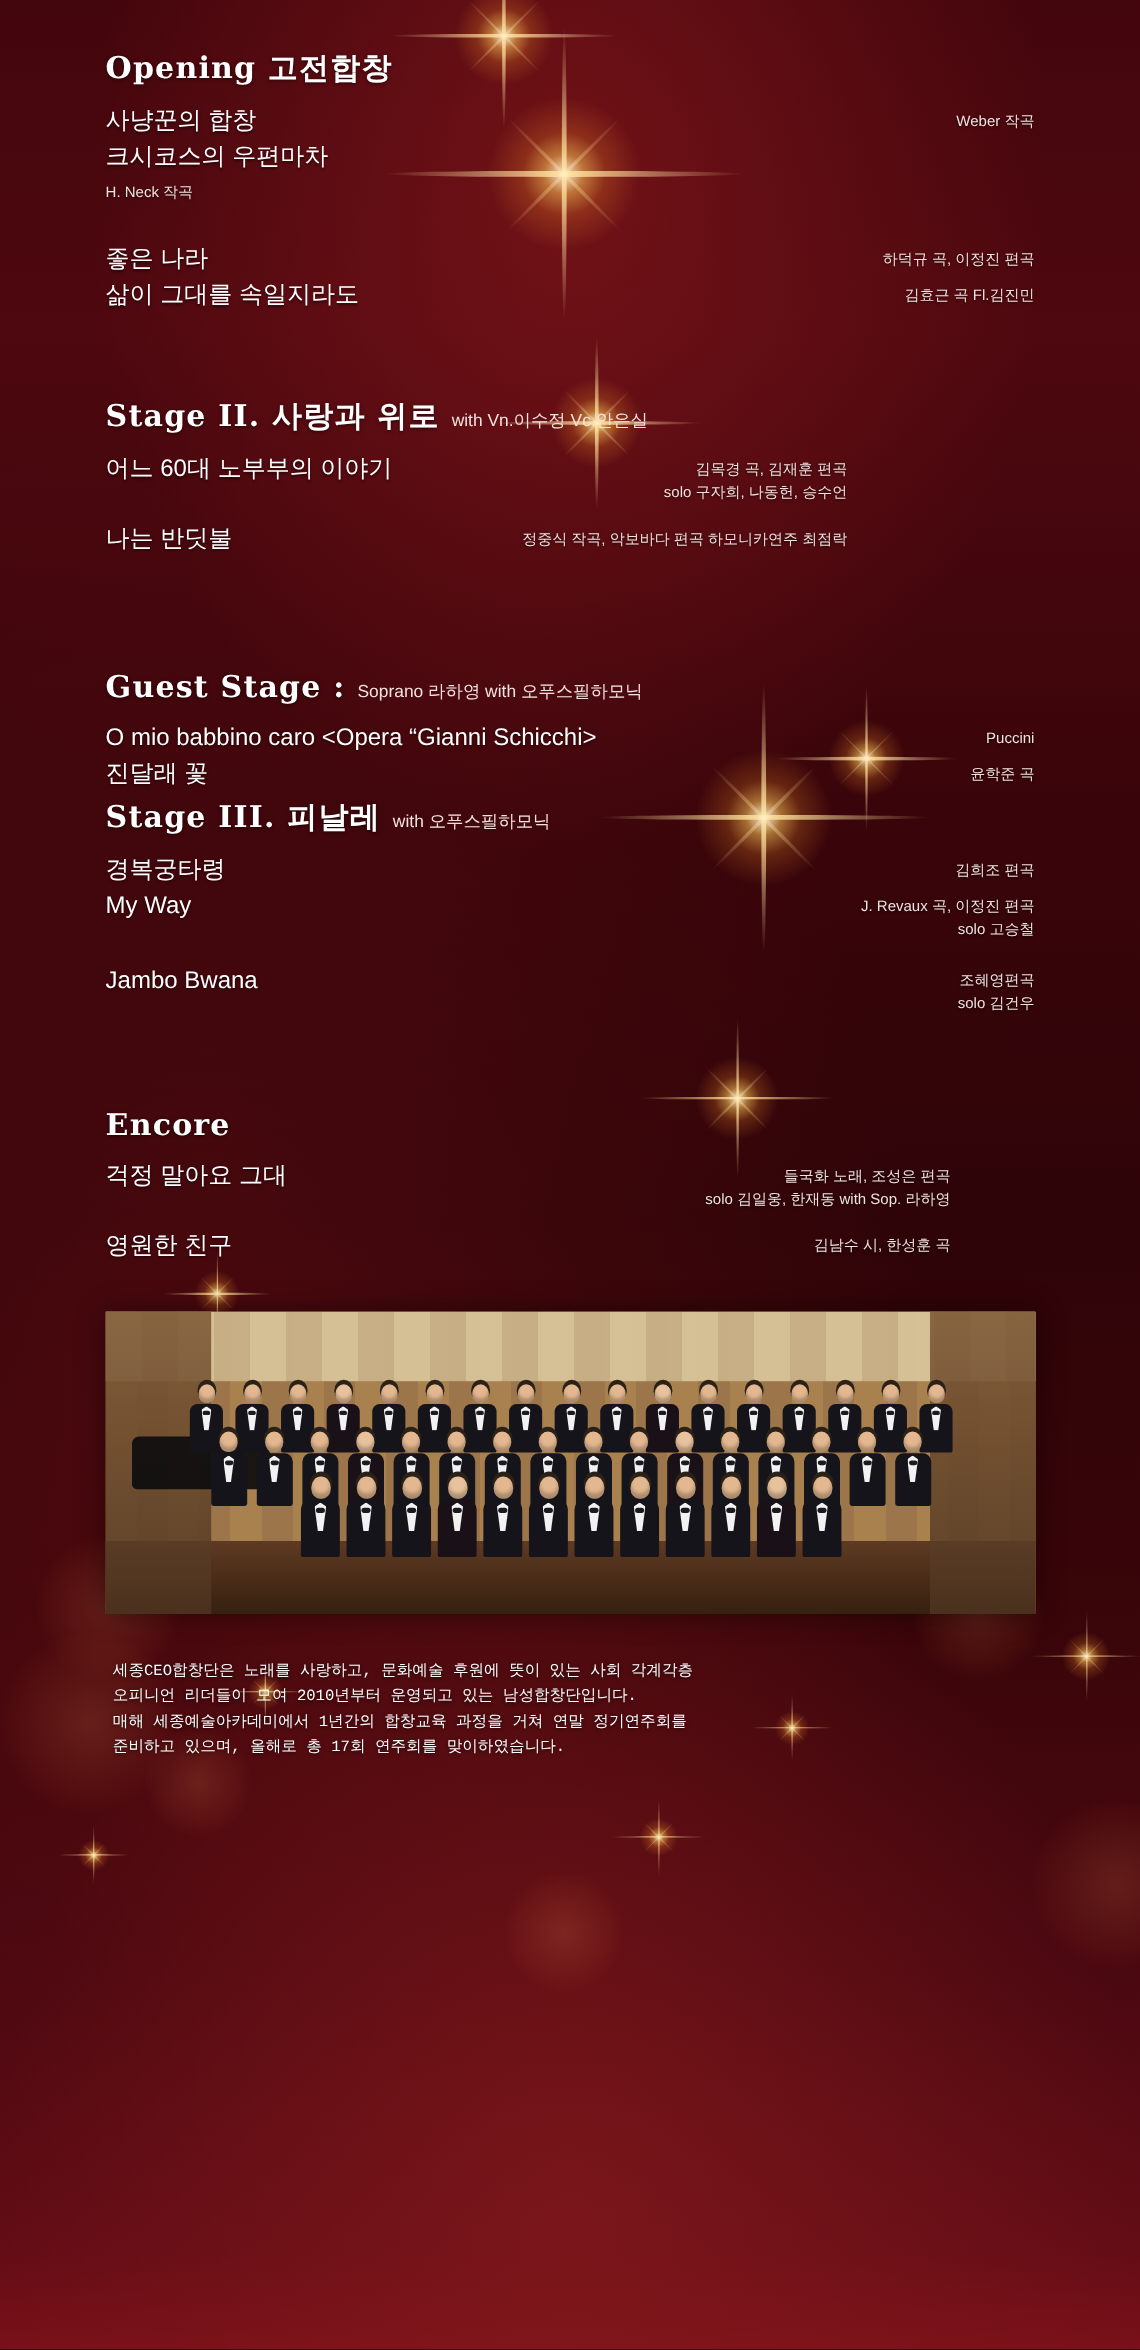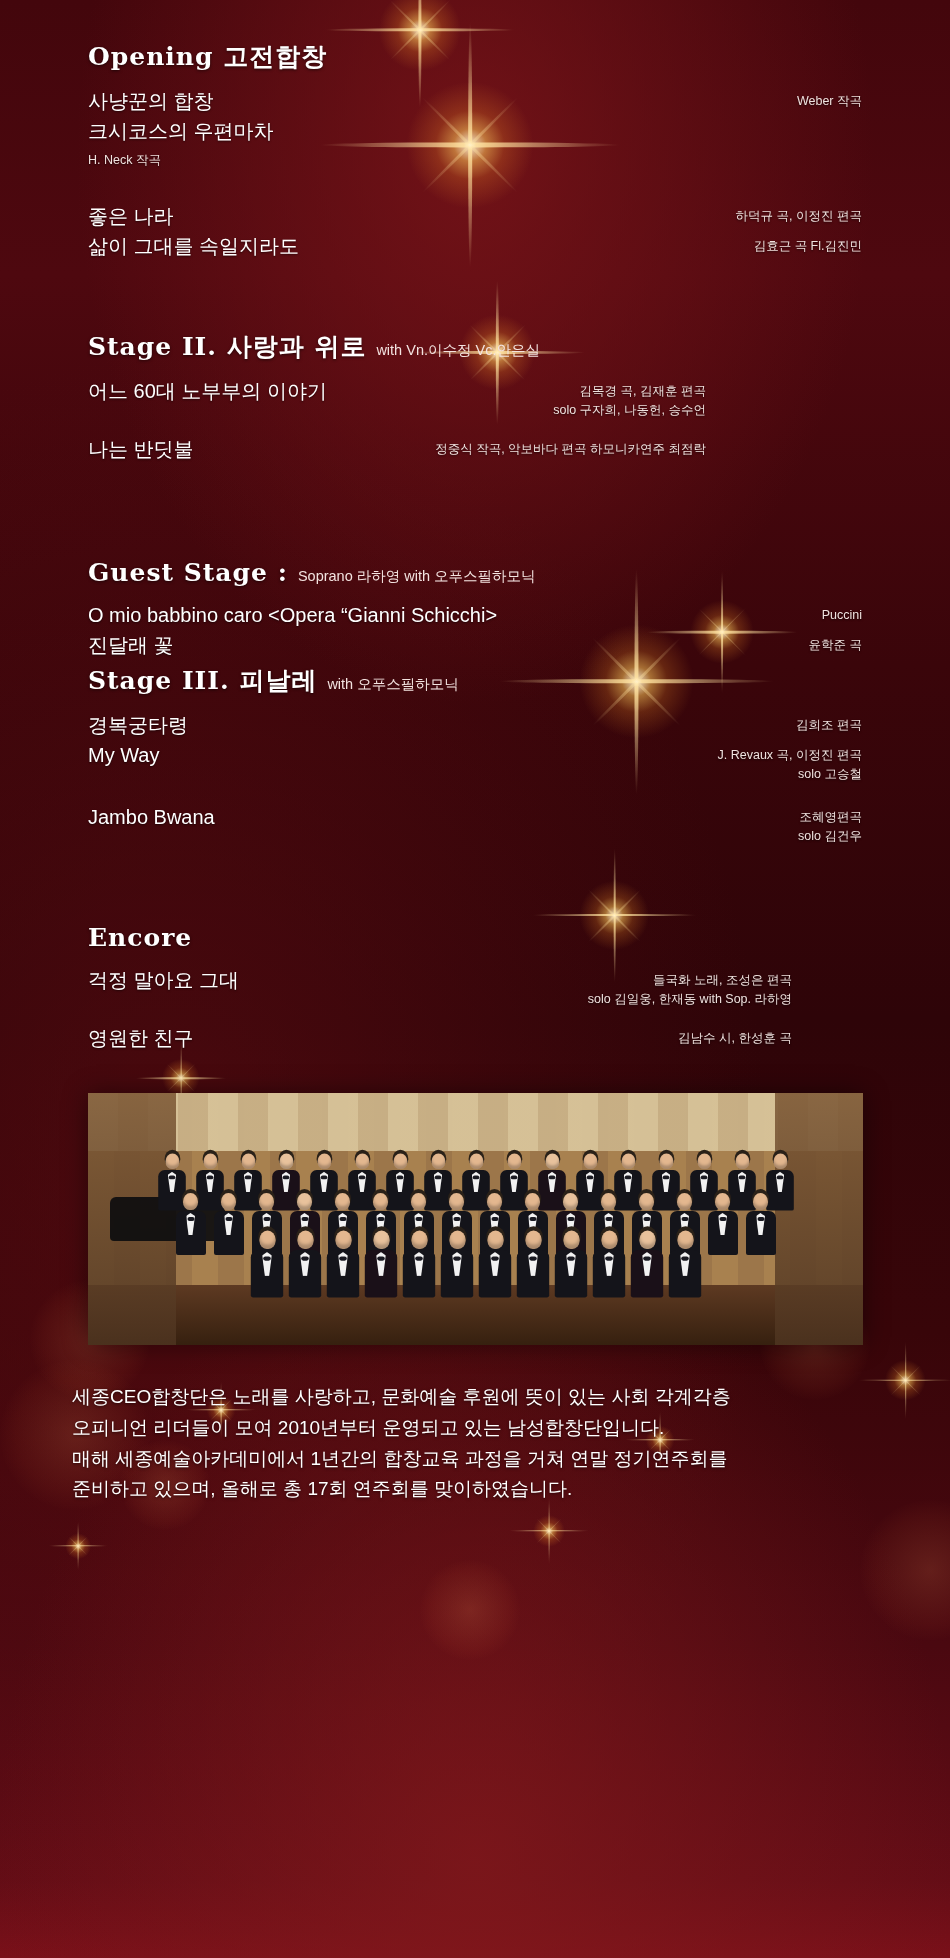--- a/index.html
+++ b/index.html
@@ -173,28 +173,29 @@
     content: "";
     position: absolute; left: 50%; top: 6px; transform: translateX(-50%);
     width: 7px; height: 4px; background: #1a1a22; border-radius: 2px;
   }
   .person.f .body { background: #1a1018; }
   .person.f .head { background: #e8c29c; }
 
   
   #about {
     position: absolute;
-    left: 72px;
+    left: 94px;
     top: 1382px;
     width: 790px;
-    font-size: 19px;
+    font-size: 13px;
     line-height: 1.62;
     color: #ffffff;
     white-space: pre-line;
     text-shadow: 0 1px 3px rgba(0,0,0,.6);
+    font-family: Liberation Mono, monospace;
   }
 </style>
 </head>
 <body>
 
 <div id="bg"></div>
 <div id="bokeh-layer">
     <div class="bokeh" style="left: 30px; top: 1280px; width: 120px; height: 120px;"></div>
     <div class="bokeh" style="left: 0px; top: 1360px; width: 150px; height: 150px;"></div>
     <div class="bokeh" style="left: 120px; top: 1440px; width: 90px; height: 90px;"></div>

